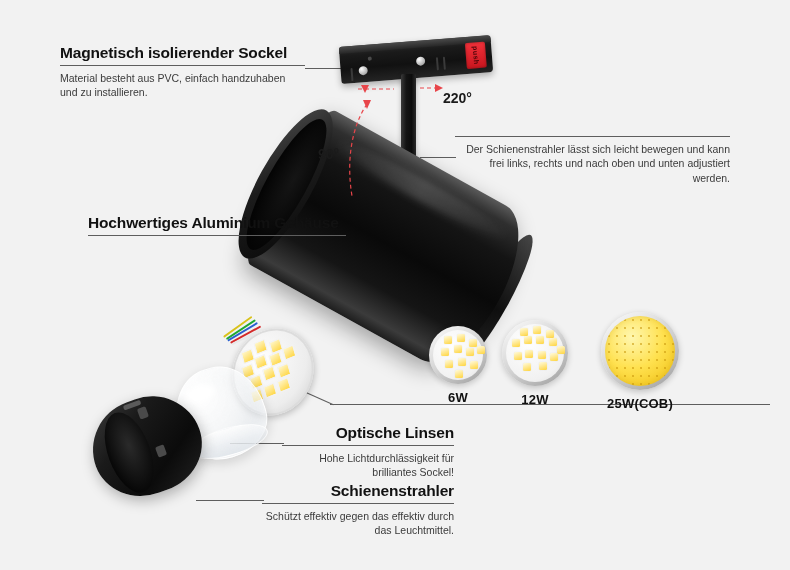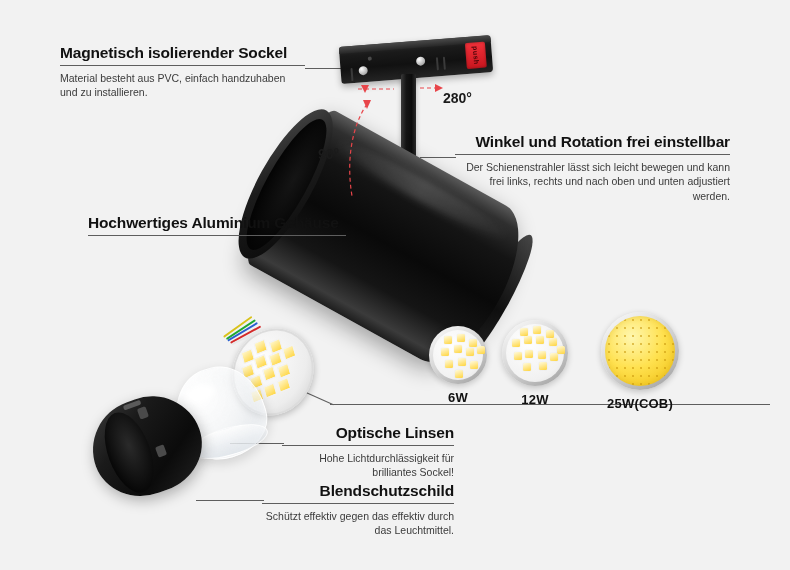--- a/index.html
+++ b/index.html
@@ -453,48 +453,47 @@
 
     <path d="M 358 89 L 394 89" stroke="#e8454a" stroke-width="1.2" stroke-dasharray="4 3" fill="none"></path>
     <path d="M 420 88 L 440 88" stroke="#e8454a" stroke-width="1.2" stroke-dasharray="4 3" fill="none"></path>
     <polygon points="361,85 369,85 365,93" fill="#e8454a"></polygon>
     <polygon points="435,84 443,88 435,92" fill="#e8454a"></polygon>
 
     <path d="M 367 104 C 352 126 346 160 352 196" stroke="#e8454a" stroke-width="1.2" stroke-dasharray="4 3" fill="none"></path>
     <polygon points="363,100 371,100 367,109" fill="#e8454a"></polygon>
   </svg>
 
-  <div class="angle-label" id="angle-360">280°</div>
+  <div class="angle-label" id="angle-360">220°</div>
   <div class="angle-label" id="angle-90">90°</div>
 
   <div class="callout align-left" id="callout-sockel">
     <div class="title">Magnetisch isolierender Sockel</div>
     <div class="rule"></div>
     <div class="desc">Material besteht aus PVC, einfach handzuhaben und zu installieren.</div>
   </div>
 
   <div class="callout align-right" id="callout-winkel">
-    <div class="title">Winkel und Rotation frei einstellbar</div>
     <div class="rule"></div>
     <div class="desc">Der Schienenstrahler lässt sich leicht bewegen und kann frei links, rechts und nach oben und unten adjustiert werden.</div>
   </div>
 
   <div class="callout align-left" id="callout-gehaeuse">
     <div class="title">Hochwertiges Aluminium Gehäuse</div>
     <div class="rule"></div>
   </div>
 
   <div class="callout align-right" id="callout-linsen">
     <div class="title">Optische Linsen</div>
     <div class="rule"></div>
     <div class="desc">Hohe Lichtdurchlässigkeit für brilliantes Sockel!</div>
   </div>
 
   <div class="callout align-right" id="callout-blende">
-    <div class="title">Blendschutzschild</div>
+    <div class="title">Schienenstrahler</div>
     <div class="rule"></div>
     <div class="desc">Schützt effektiv gegen das effektiv durch das Leuchtmittel.</div>
   </div>
 
   <div class="chip" id="chip-6w">
     <div class="chip-art">
       <div class="chip-ring"></div>
       <div class="chip-face">
           <div class="chip-led" style="left: 11px; top: 6px; width: 8px; height: 8px;"></div>
           <div class="chip-led" style="left: 24px; top: 4px; width: 8px; height: 8px;"></div>

